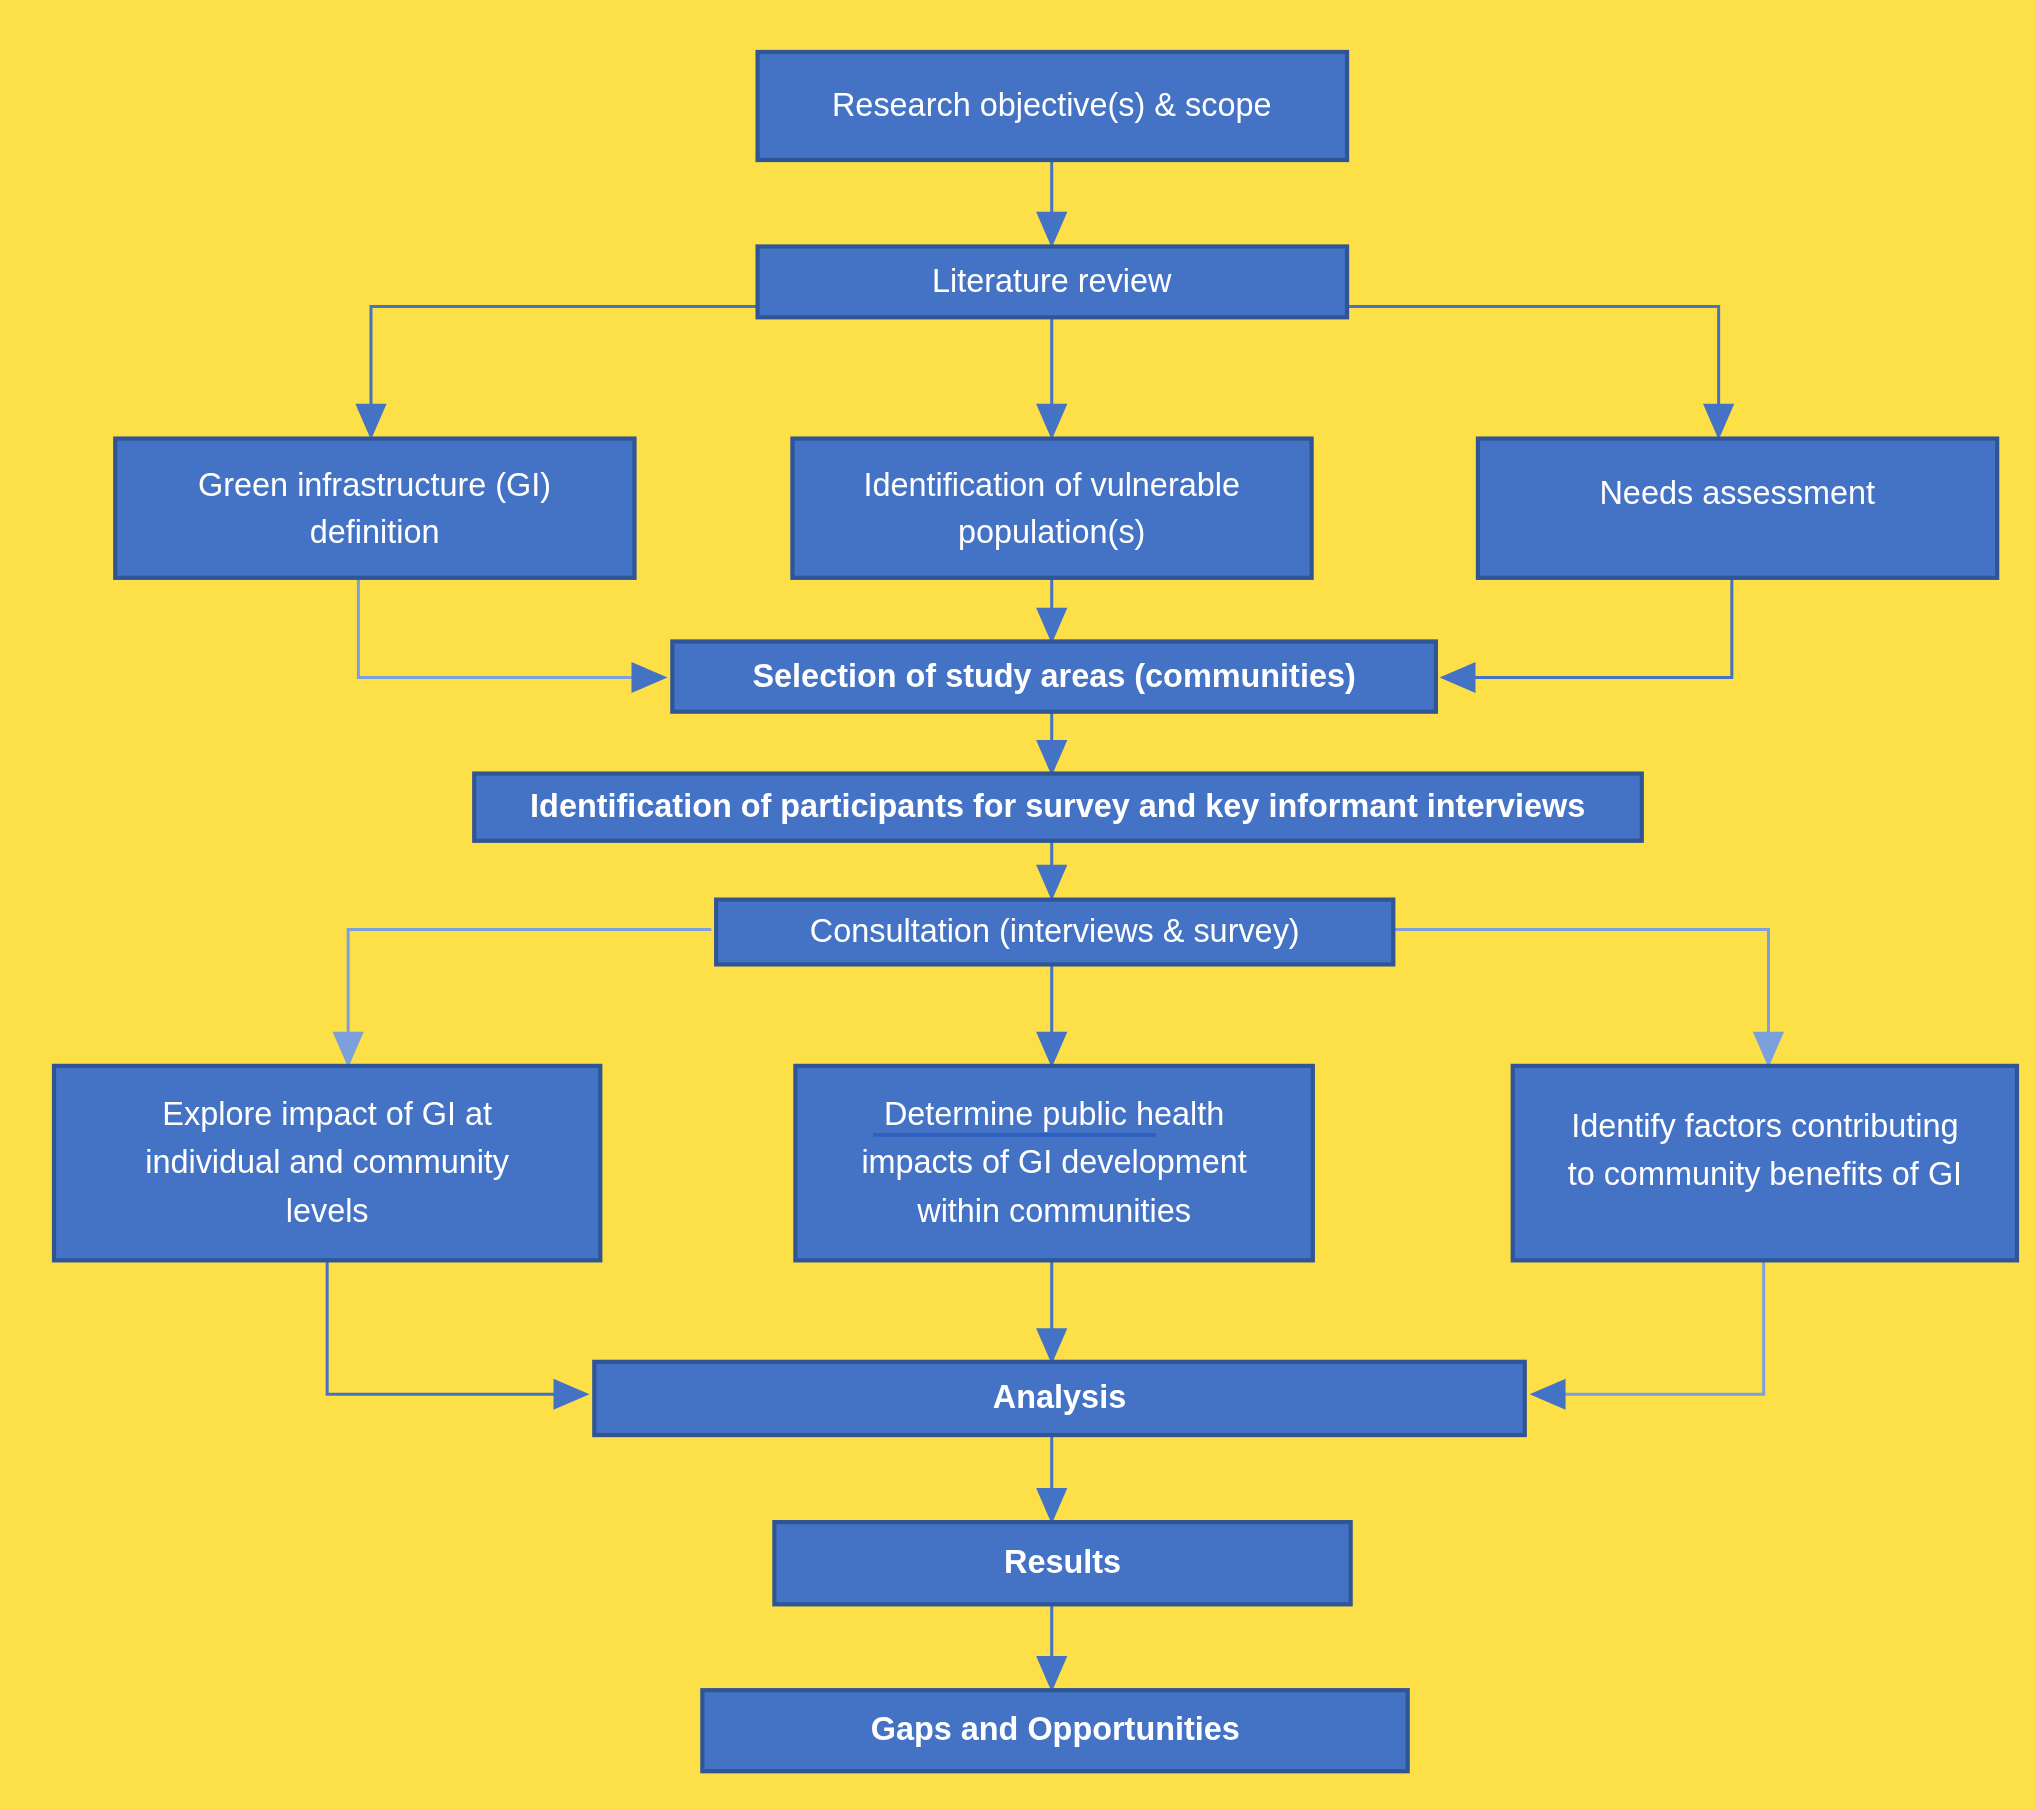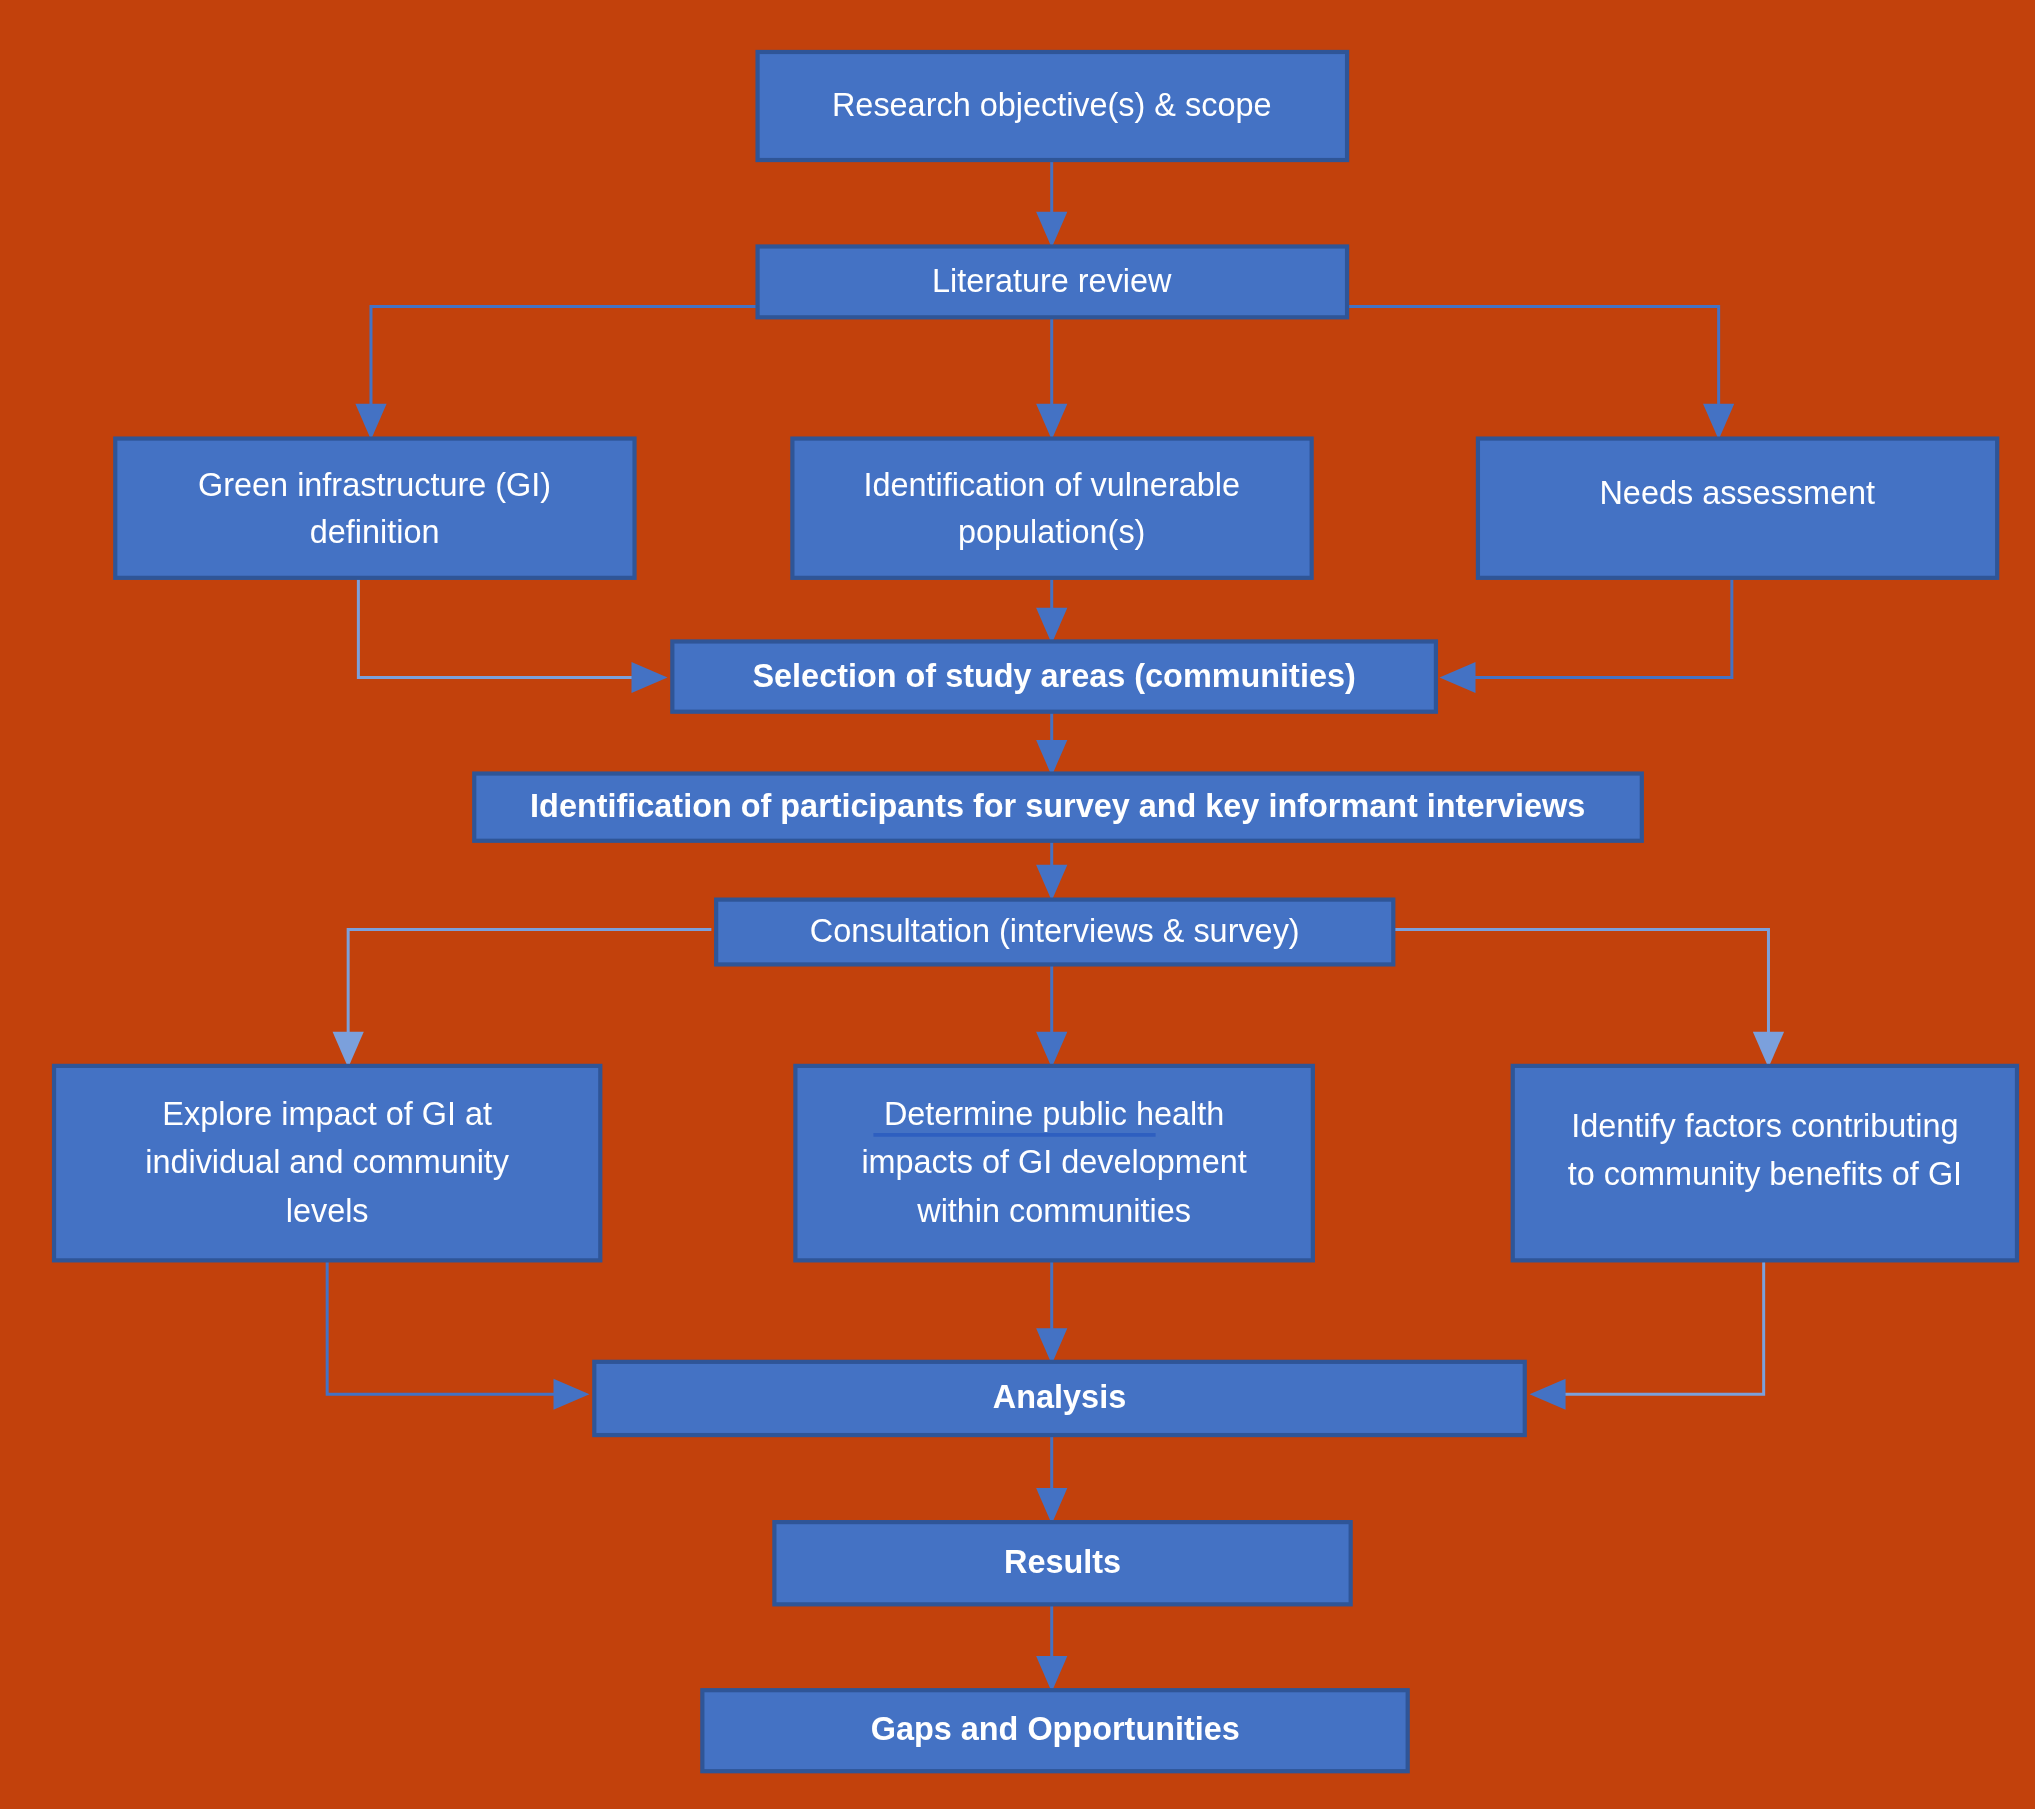--- a/index.html
+++ b/index.html
@@ -10,21 +10,21 @@
   body {
     width: 2035px;
     height: 1810px;
     font-family: "Liberation Sans", sans-serif;
     overflow: hidden;
   }
   #flowchart-root {
     position: relative;
     width: 2035px;
     height: 1810px;
-    background: #c2410c;
+    background: #fde047;
   }
   svg.diagram {
     position: absolute;
     top: 0;
     left: 0;
     width: 2035px;
     height: 1810px;
     display: block;
   }
   .node-rect {

